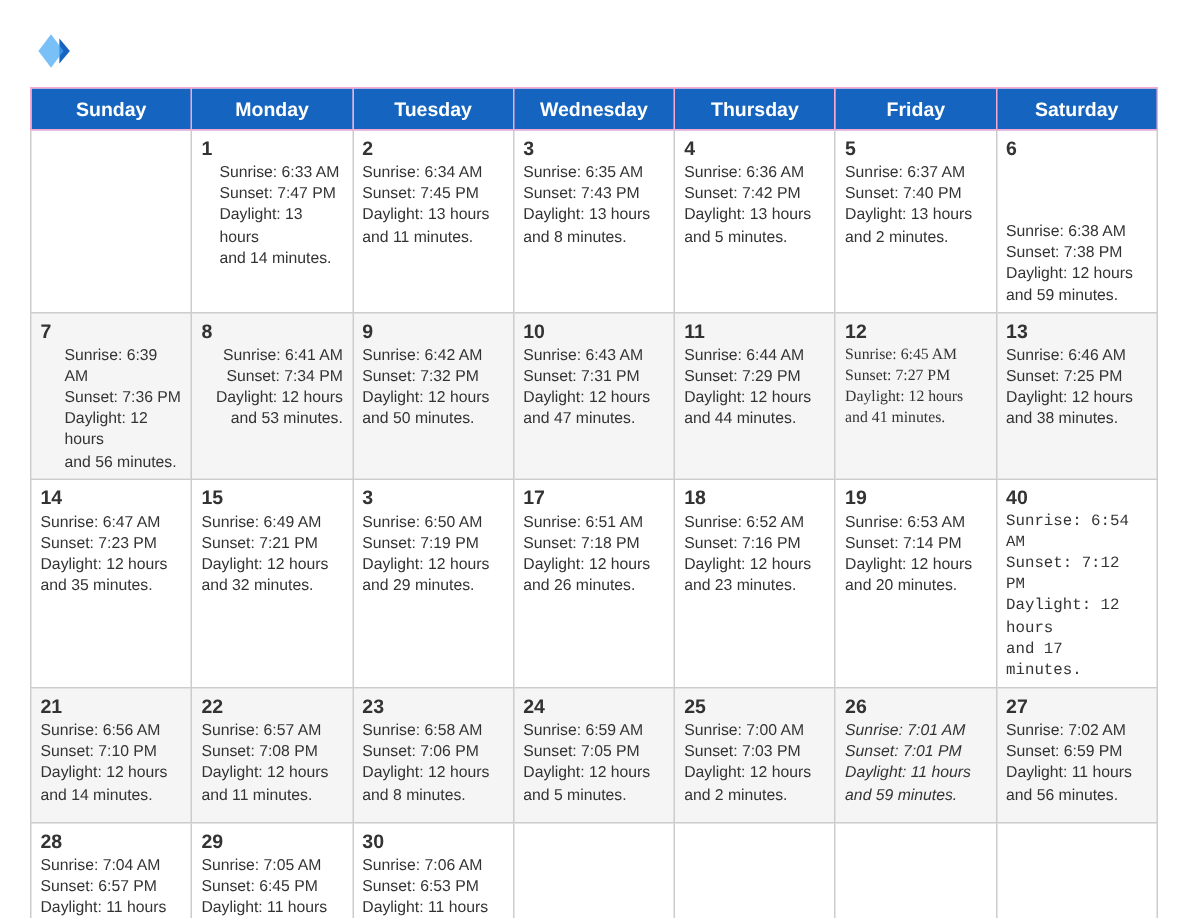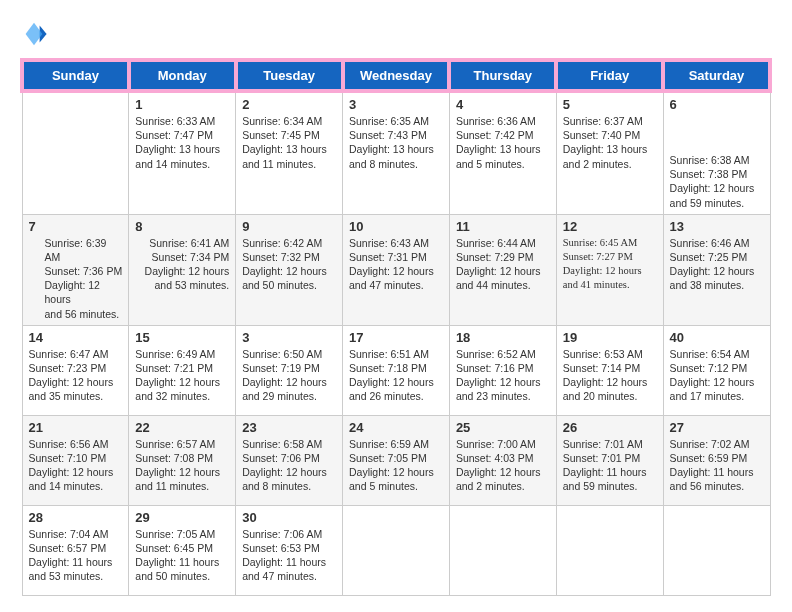--- a/index.html
+++ b/index.html
@@ -49,21 +49,21 @@
       border-collapse: collapse;
       border: 1px solid #ccc;
     }
     th {
       background-color: #1565C0;
       color: #fff;
       text-align: center;
       padding: 6px 4px;
       font-size: 13px;
       font-weight: bold;
-      border: 4px solid #f9a8d4;
+      border: 1px solid #f9a8d4;
     }
     td {
       vertical-align: top;
       border: 1px solid #ccc;
       padding: 4px 6px;
       width: calc(100% / 7);
       height: 90px;
     }
     .day-num {
       font-weight: bold;
@@ -112,21 +112,21 @@
         <th>Thursday</th>
         <th>Friday</th>
         <th>Saturday</th>
       </tr>
   </thead>
   <tbody id="calendar-body">
   <tr>
         <td class="empty"></td>
         <td>
           <span class="day-num">1</span>
-          <div class="cell-info" style="white-space: pre-line;">Sunrise: 6:33 AM
+          <div class="cell-info" style="white-space: pre-line; margin-left: 12px;">Sunrise: 6:33 AM
 Sunset: 7:47 PM
 Daylight: 13 hours
 and 14 minutes.</div>
         </td>
         <td>
           <span class="day-num">2</span>
           <div class="cell-info" style="white-space: pre-line;">Sunrise: 6:34 AM
 Sunset: 7:45 PM
 Daylight: 13 hours
 and 11 minutes.</div>
@@ -249,21 +249,21 @@
         </td>
         <td>
           <span class="day-num">19</span>
           <div class="cell-info" style="white-space: pre-line;">Sunrise: 6:53 AM
 Sunset: 7:14 PM
 Daylight: 12 hours
 and 20 minutes.</div>
         </td>
         <td>
           <span class="day-num">40</span>
-          <div class="cell-info" style="white-space: pre-line;">Sunrise: 6:54 AM
+          <div class="cell-info" style="white-space: pre-line; font-family: Liberation Mono, monospace;">Sunrise: 6:54 AM
 Sunset: 7:12 PM
 Daylight: 12 hours
 and 17 minutes.</div>
         </td>
       </tr>
       <tr>
         <td>
           <span class="day-num">21</span>
           <div class="cell-info" style="white-space: pre-line;">Sunrise: 6:56 AM
 Sunset: 7:10 PM
@@ -287,27 +287,27 @@
         <td>
           <span class="day-num">24</span>
           <div class="cell-info" style="white-space: pre-line;">Sunrise: 6:59 AM
 Sunset: 7:05 PM
 Daylight: 12 hours
 and 5 minutes.</div>
         </td>
         <td>
           <span class="day-num">25</span>
           <div class="cell-info" style="white-space: pre-line;">Sunrise: 7:00 AM
-Sunset: 4:03 PM
+Sunset: 7:03 PM
 Daylight: 12 hours
 and 2 minutes.</div>
         </td>
         <td>
           <span class="day-num">26</span>
-          <div class="cell-info" style="white-space: pre-line;">Sunrise: 7:01 AM
+          <div class="cell-info" style="white-space: pre-line; font-style: italic;">Sunrise: 7:01 AM
 Sunset: 7:01 PM
 Daylight: 11 hours
 and 59 minutes.</div>
         </td>
         <td>
           <span class="day-num">27</span>
           <div class="cell-info" style="white-space: pre-line;">Sunrise: 7:02 AM
 Sunset: 6:59 PM
 Daylight: 11 hours
 and 56 minutes.</div>

